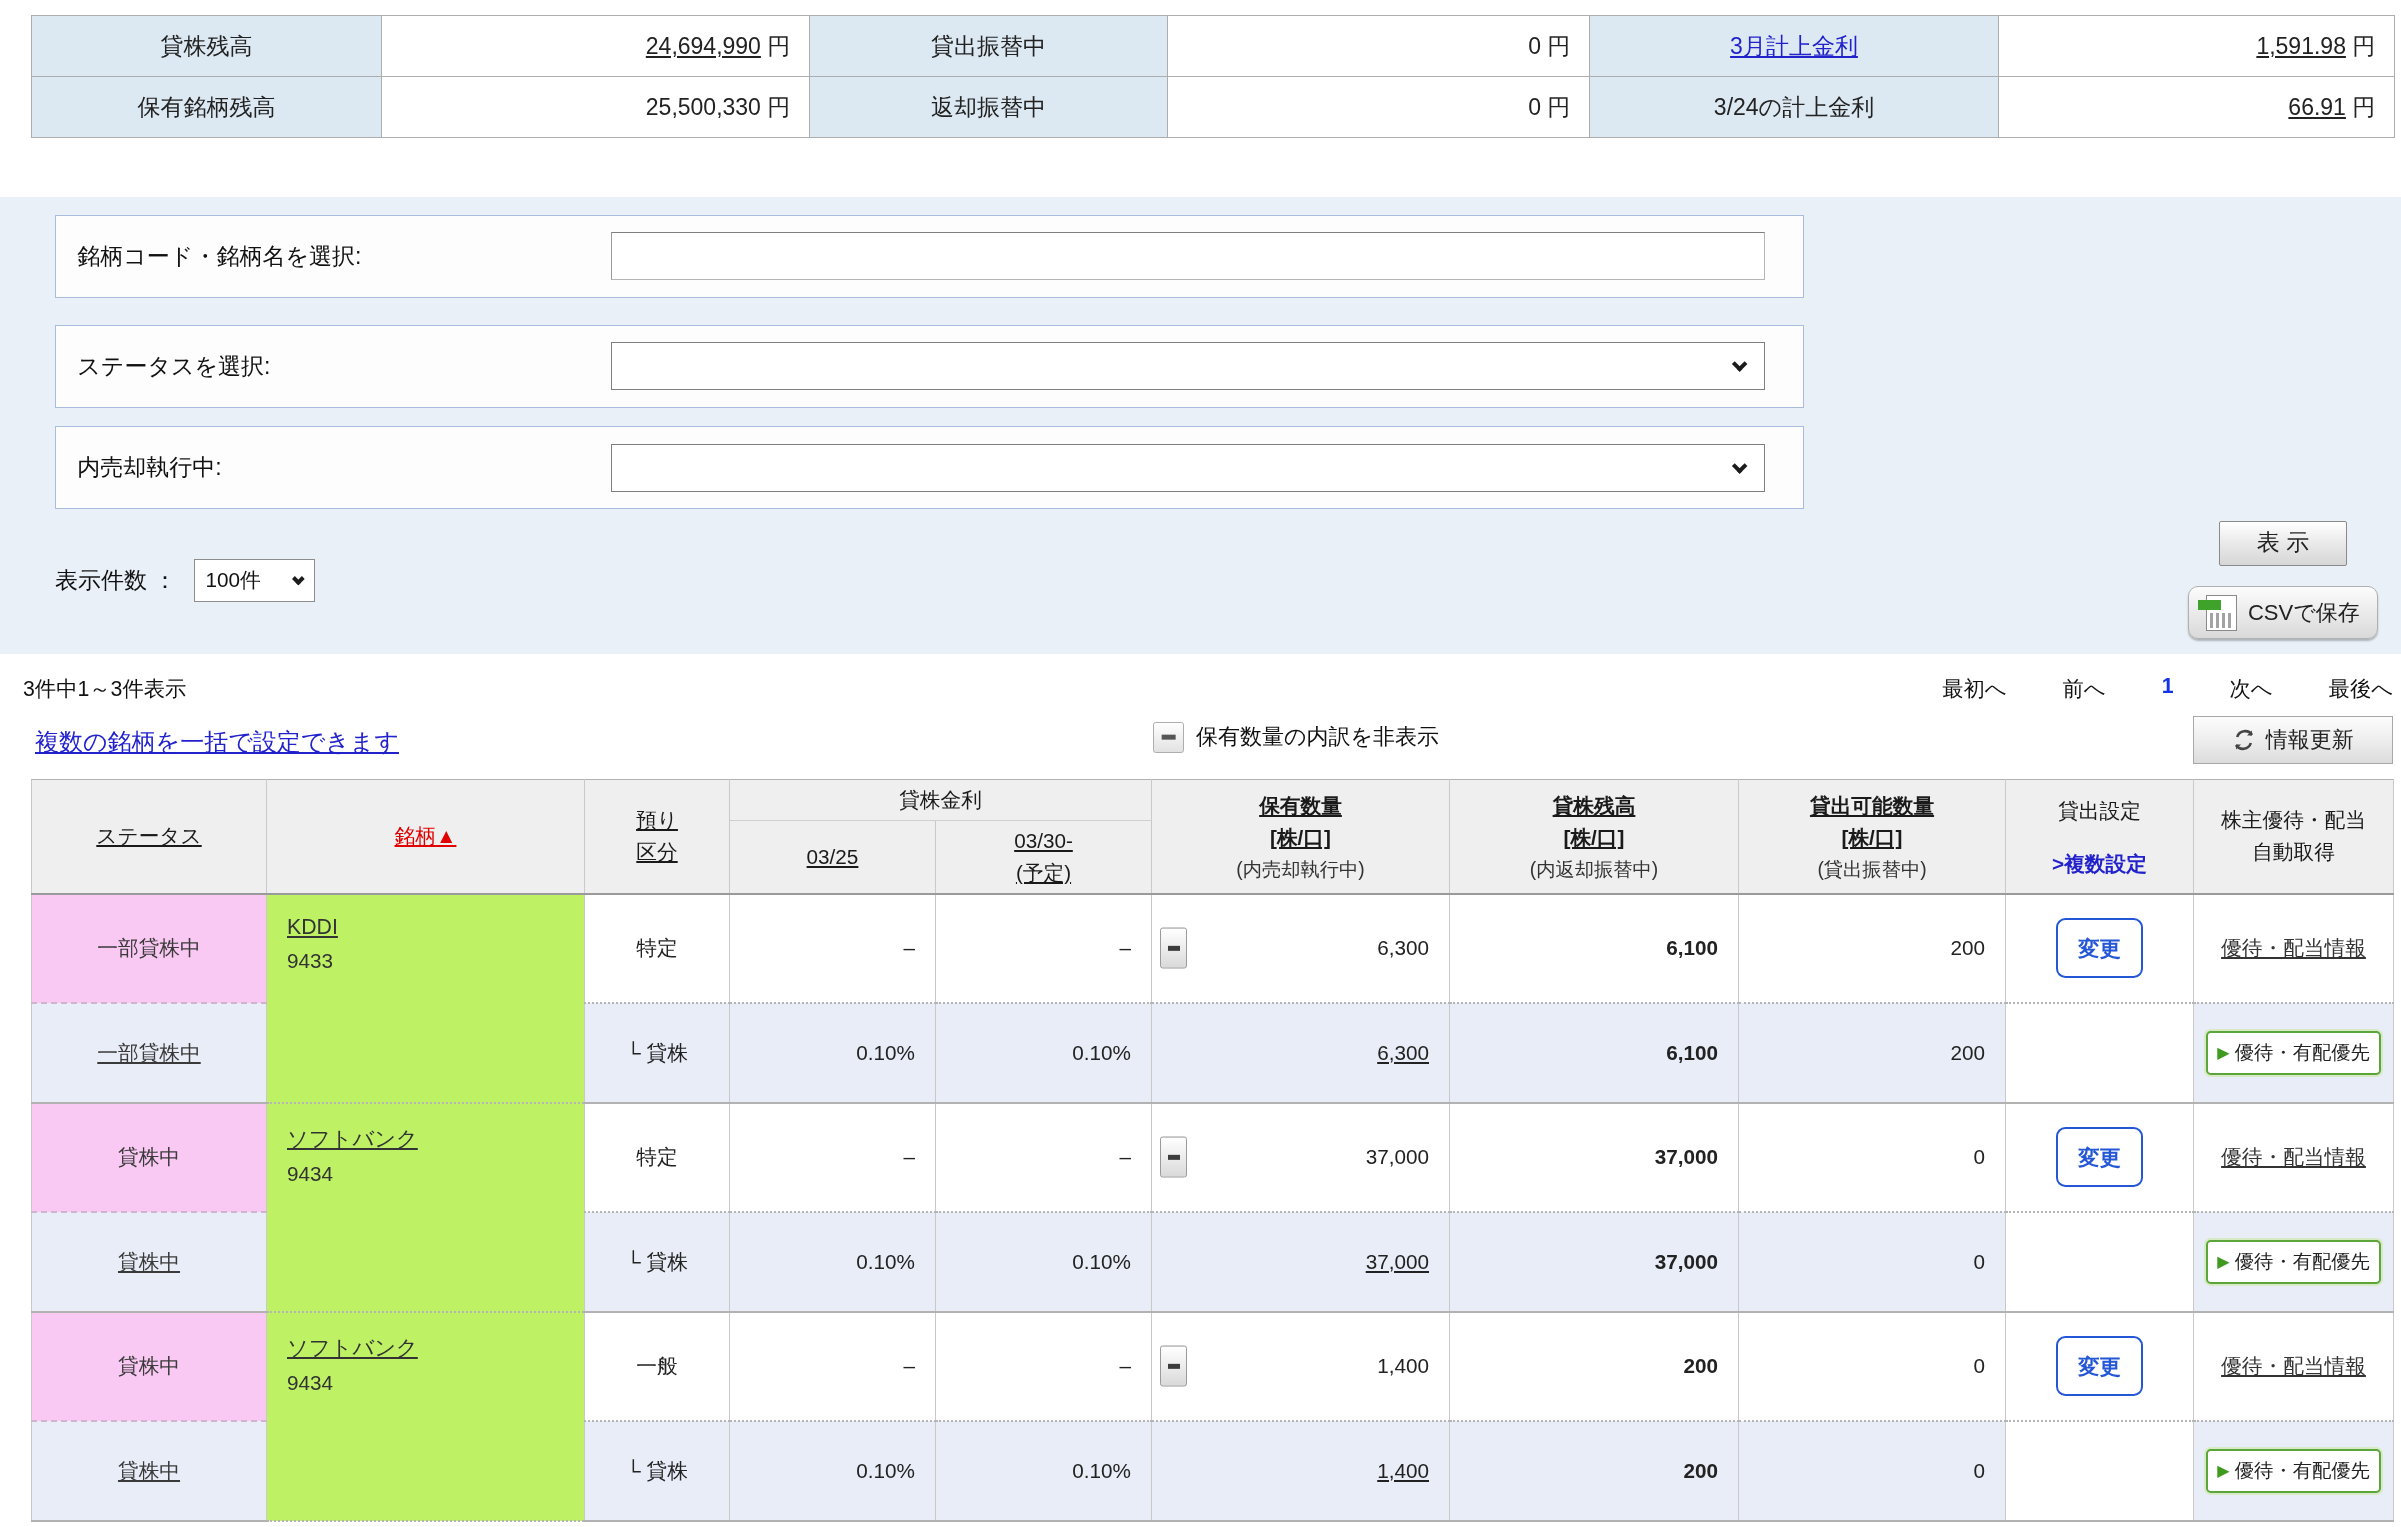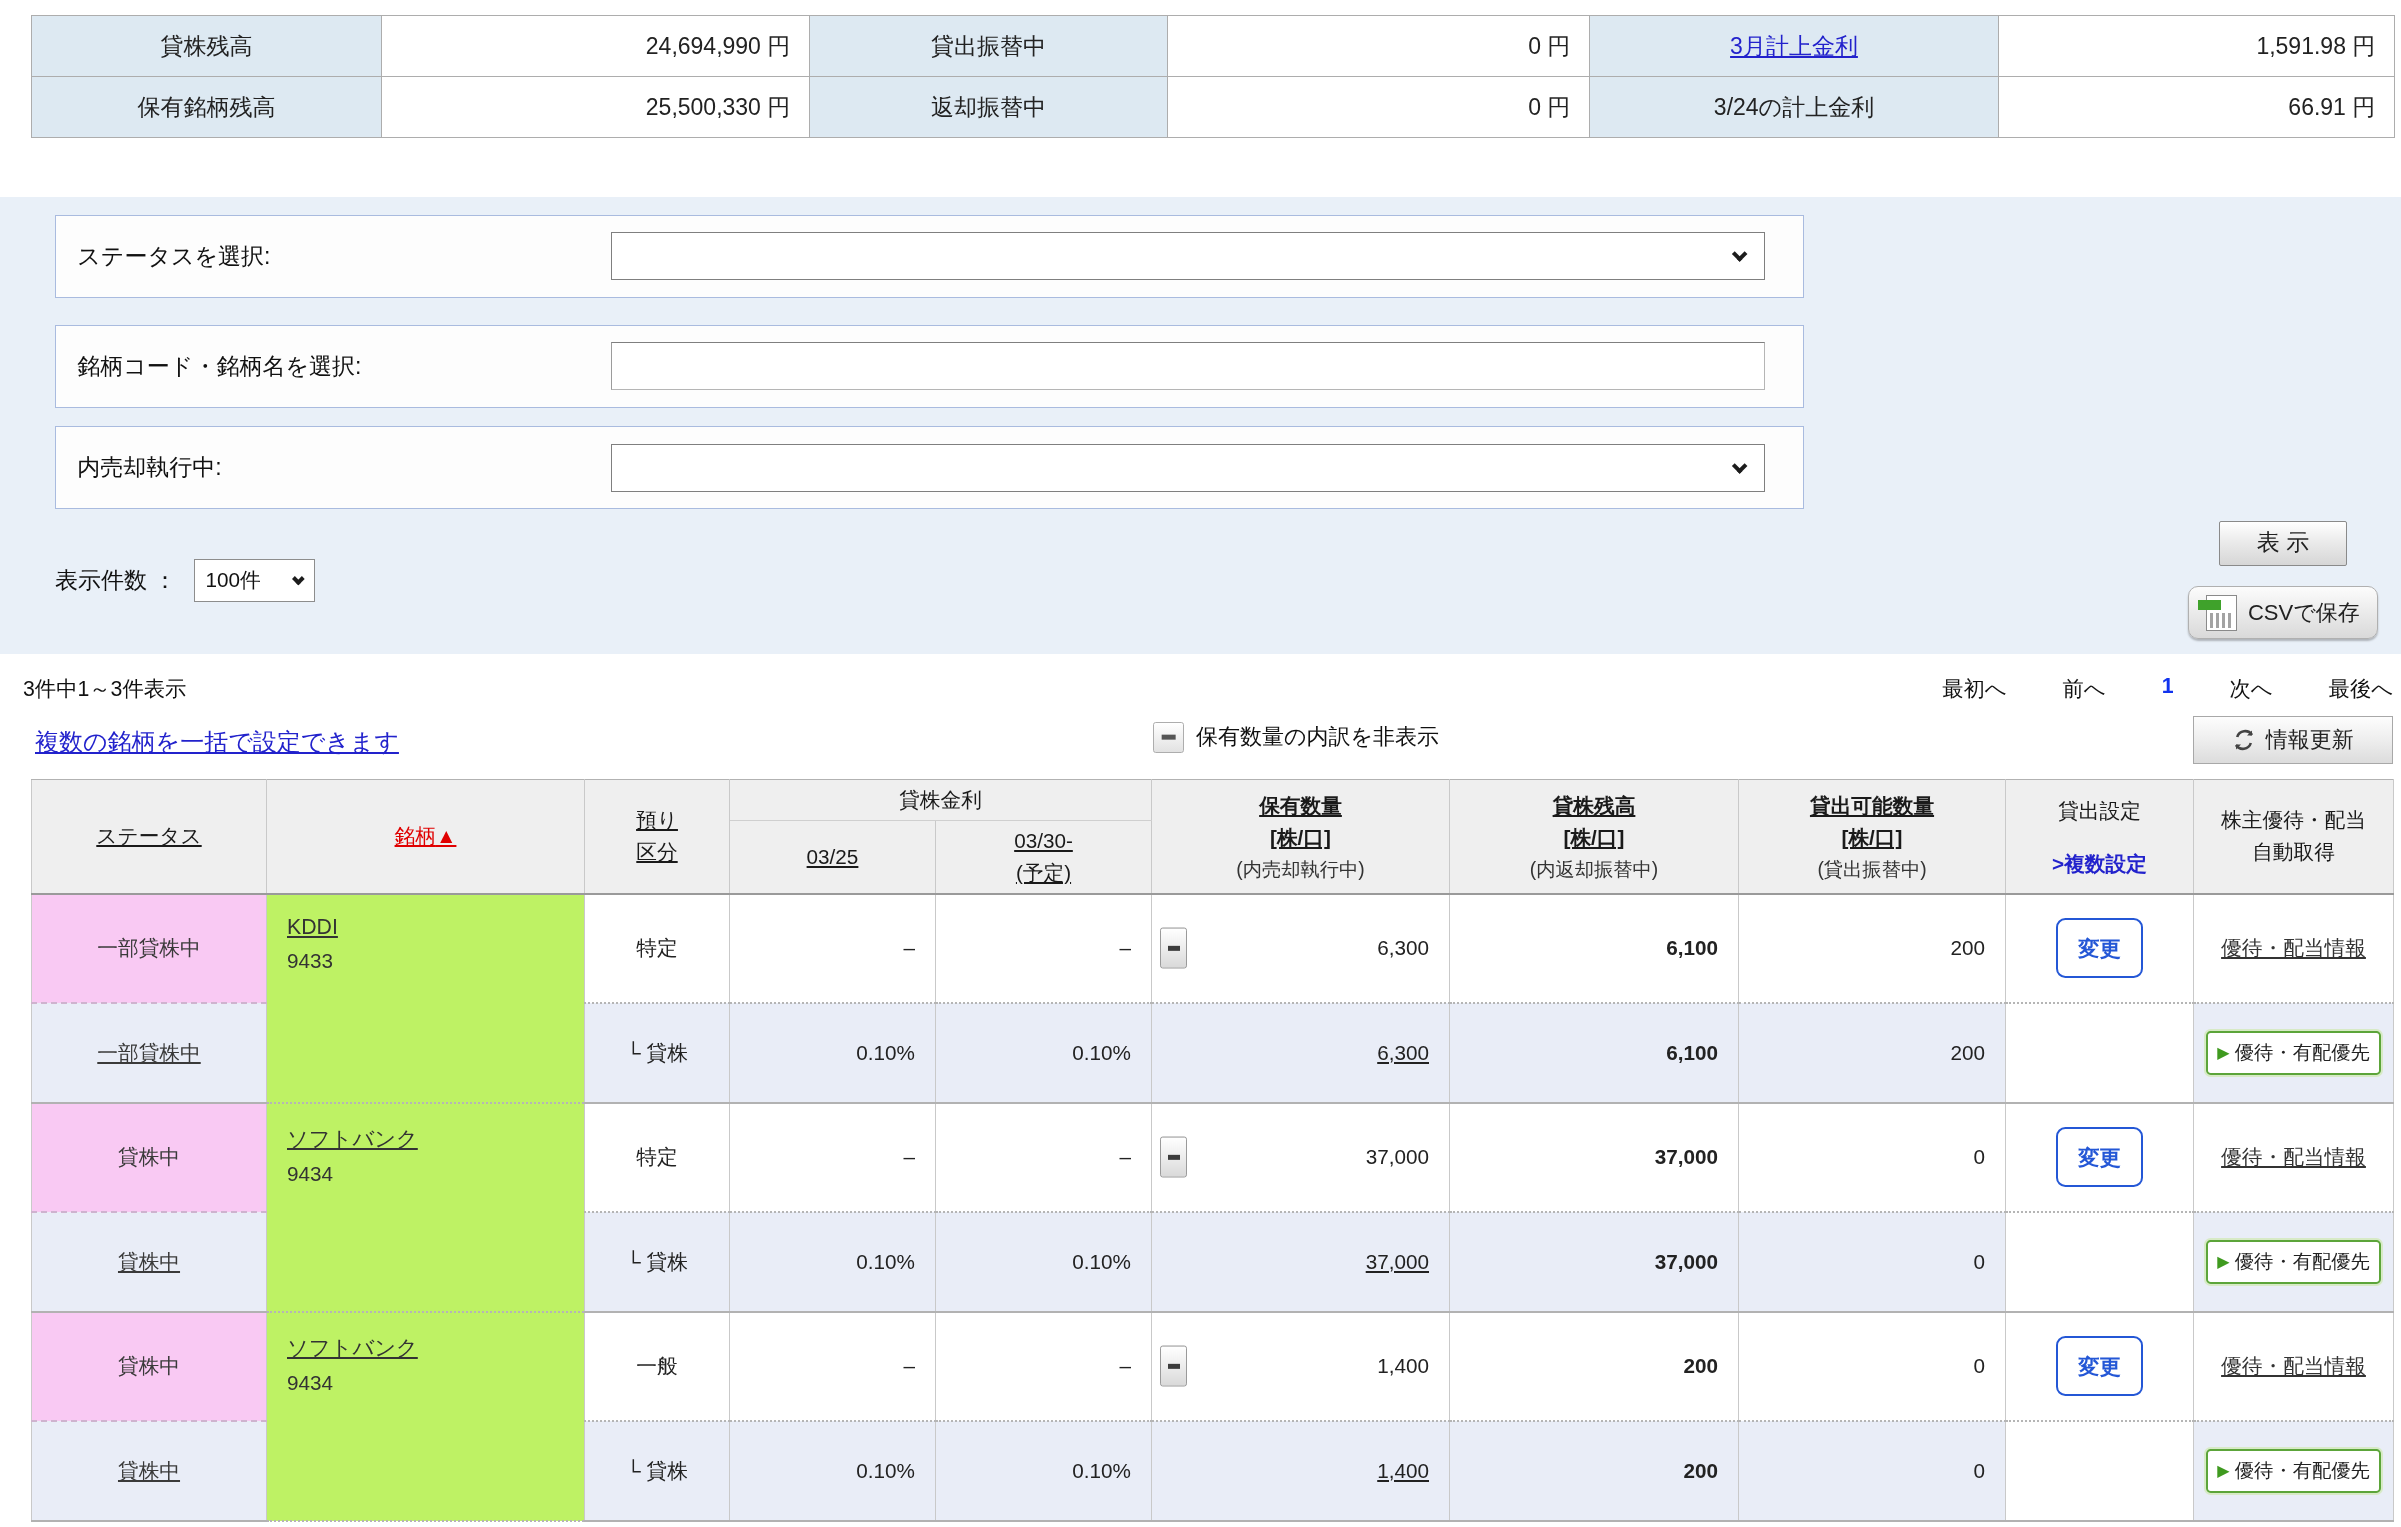--- a/index.html
+++ b/index.html
@@ -5,21 +5,21 @@
   * { box-sizing: border-box; }
   html,body { margin:0; padding:0; background:#ffffff;
     font-family:"Liberation Sans","DejaVu Sans",sans-serif; color:#333; }
   body { width:2401px; height:1528px; position:relative; overflow:hidden; }
 
   
   .summary { border-collapse:collapse; margin:15.3px 0 0 31px; width:2362px; table-layout:fixed; }
   .summary td { border:0.7px solid #adadad; height:61px; font-size:23px; }
   .summary td.lbl { background:#dde9f2; text-align:center; color:#222; }
   .summary td.val { background:#fff; text-align:right; padding-right:18.7px; color:#222; }
-  .u { }
+  .u { text-decoration:underline; }
   .link-blue { color:#2222cc; text-decoration:underline; }
 
   
   .filter-section { margin-top:59px; background:#e9f0f8; padding:17.3px 0 14.7px 0; }
   .filter-row { width:1749px; margin:0 0 27px 55px; background:#fdfdfd;
     border:1.3px solid #a9bbdf; height:83px; display:flex; align-items:center; padding-left:21.3px; }
   .filter-row:nth-child(2){ margin-bottom:18.7px; }
   .filter-row:nth-child(3){ margin-bottom:12px; }
   .filter-label { font-size:23px; color:#111; width:534px; }
   .select-box { width:1154px; height:48px; background:#fff; border:1.3px solid #7f7f7f;
@@ -150,28 +150,28 @@
     <td class="lbl">返却振替中</td>
     <td class="val"><span>0</span> <span>円</span></td>
     <td class="lbl">3/24の計上金利</td>
     <td class="val"><span class="u">66.91</span> <span>円</span></td>
   </tr>
 </tbody>
   </table>
 
 <div class="filter-section">
   <div class="filter-row">
+    <span class="filter-label">銘柄コード・銘柄名を選択:</span>
+    <input class="text-input" type="text" value="" style="">
+  </div>
+  <div class="filter-row">
     <span class="filter-label">ステータスを選択:</span>
     <div class="select-box">
         <span class="chev"></span>
       </div>
-  </div>
-  <div class="filter-row">
-    <span class="filter-label">銘柄コード・銘柄名を選択:</span>
-    <input class="text-input" type="text" value="" style="">
   </div>
   <div class="filter-row">
     <span class="filter-label">内売却執行中:</span>
     <div class="select-box">
         <span class="chev"></span>
       </div>
   </div>
   <div class="perpage-row">
     <span class="perpage-label">表示件数 ：</span>
     <div class="select-small">

